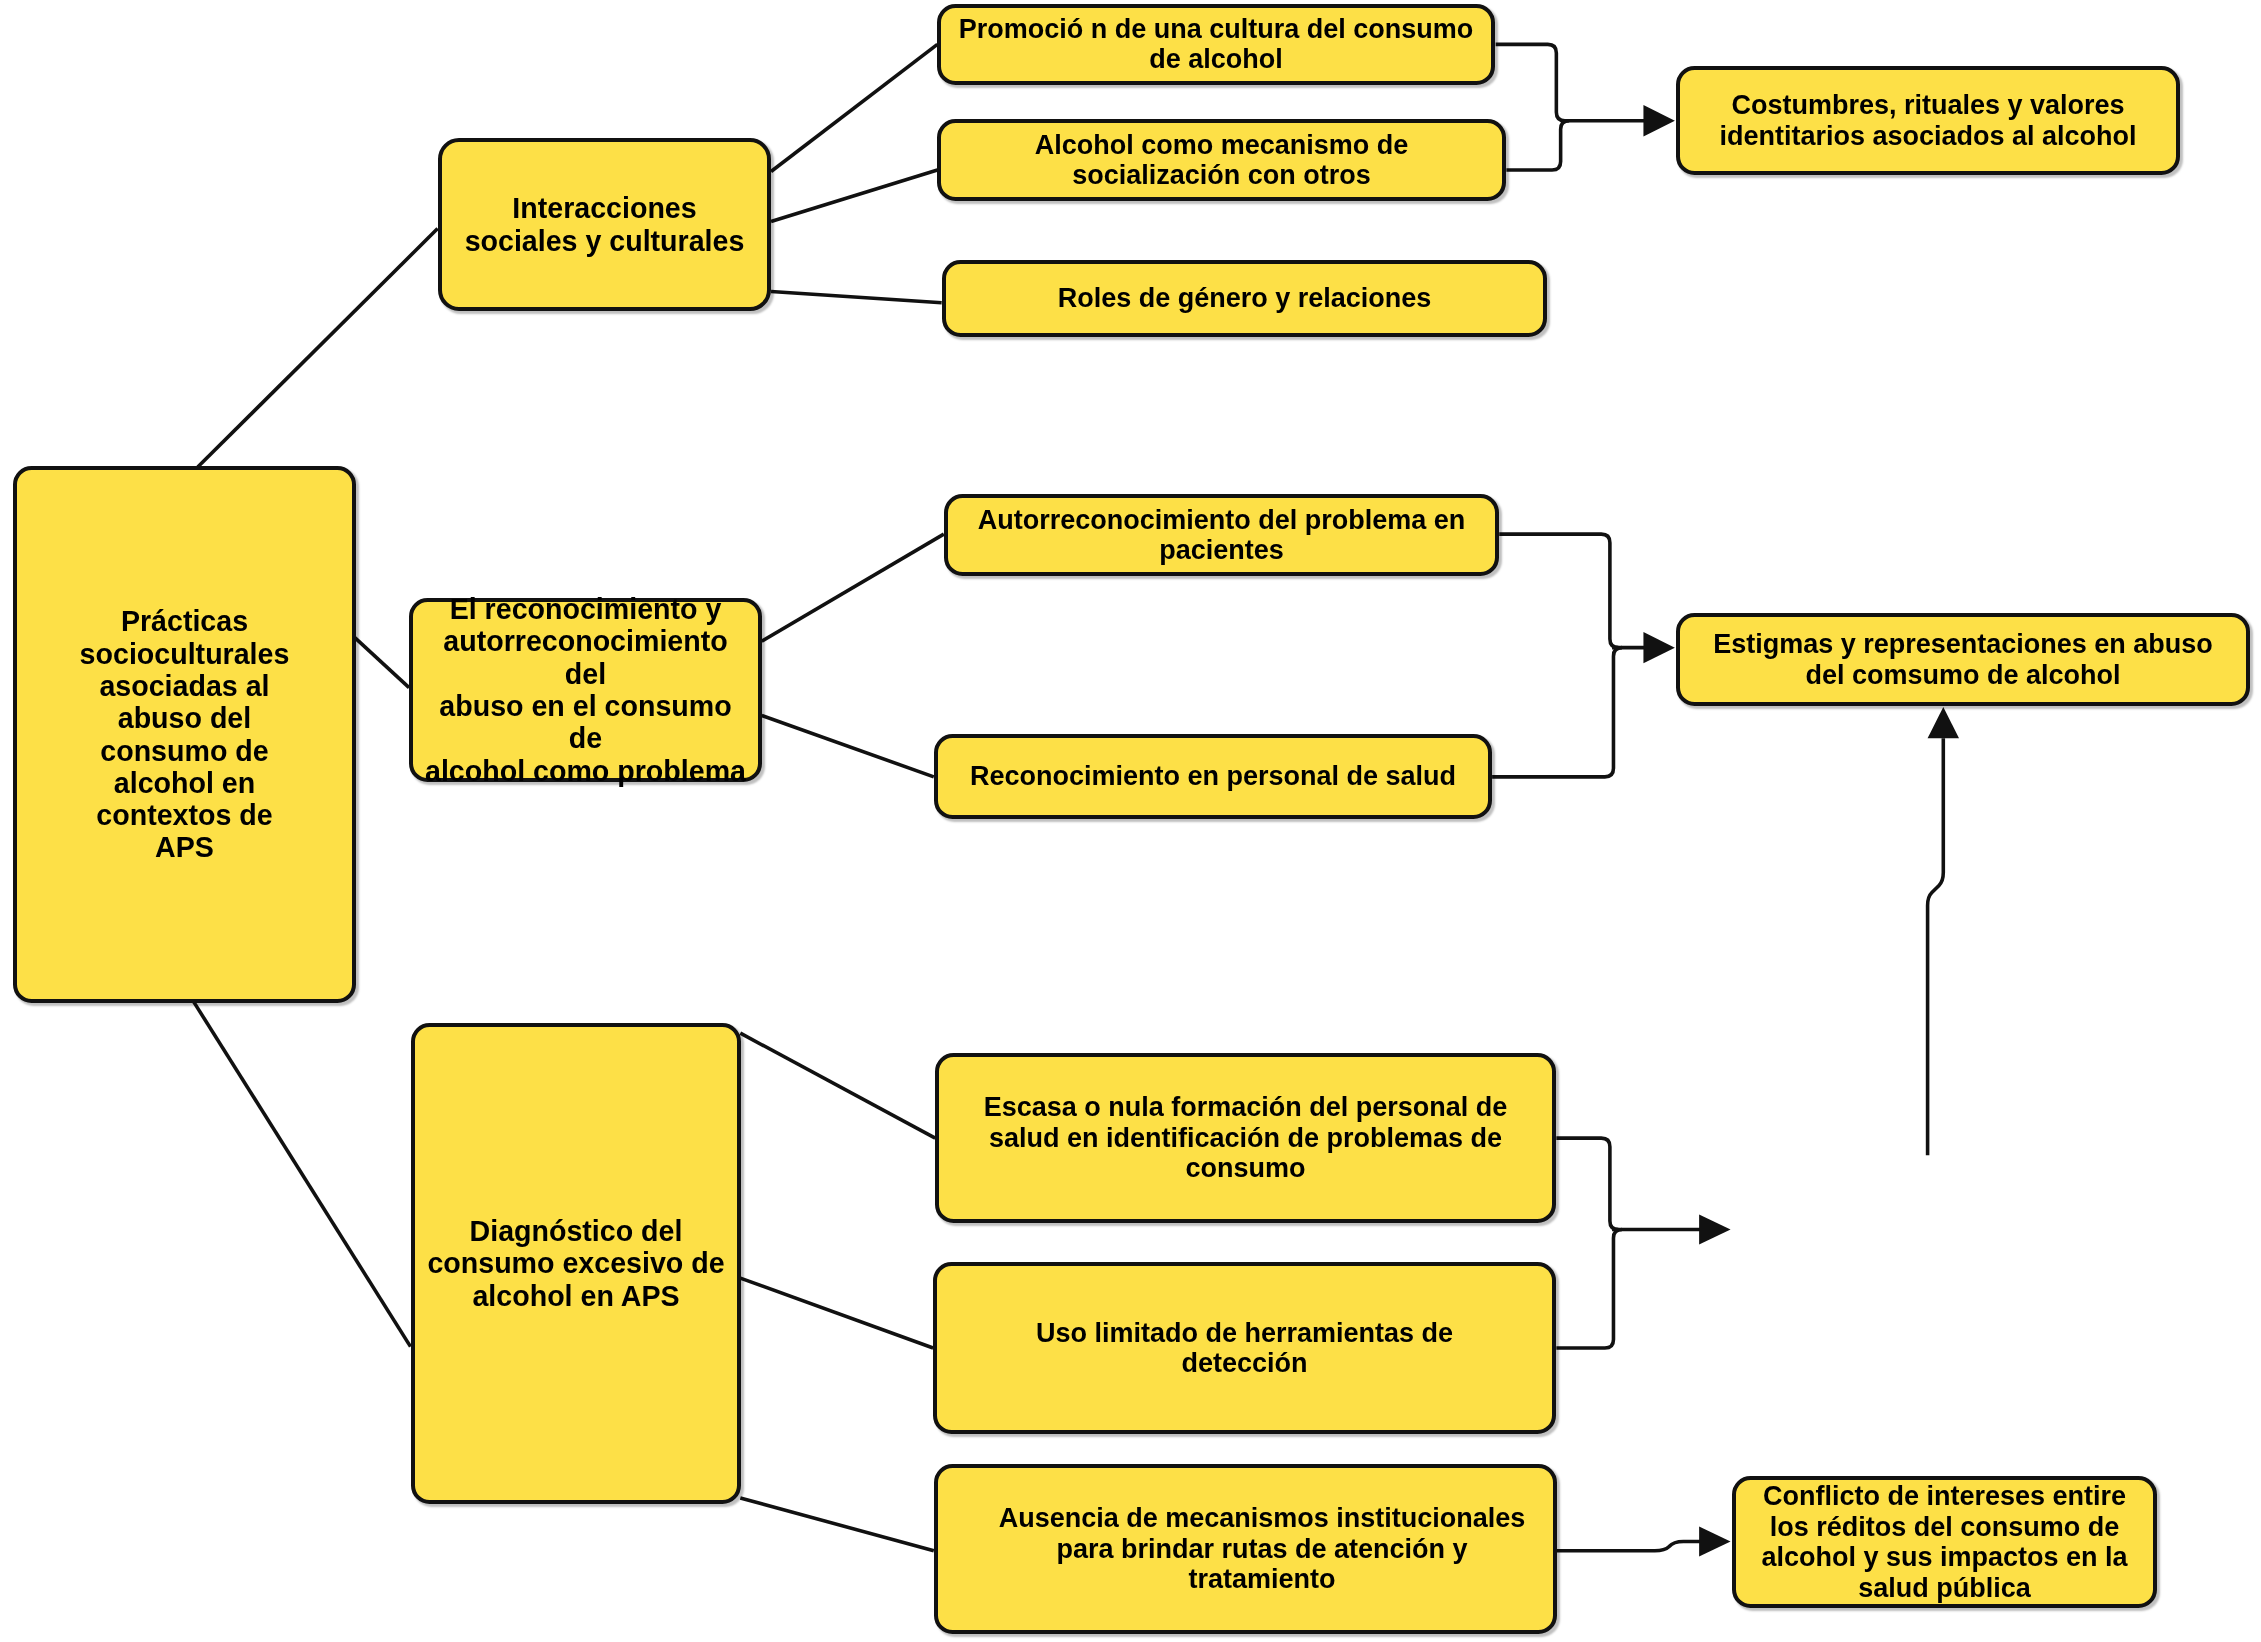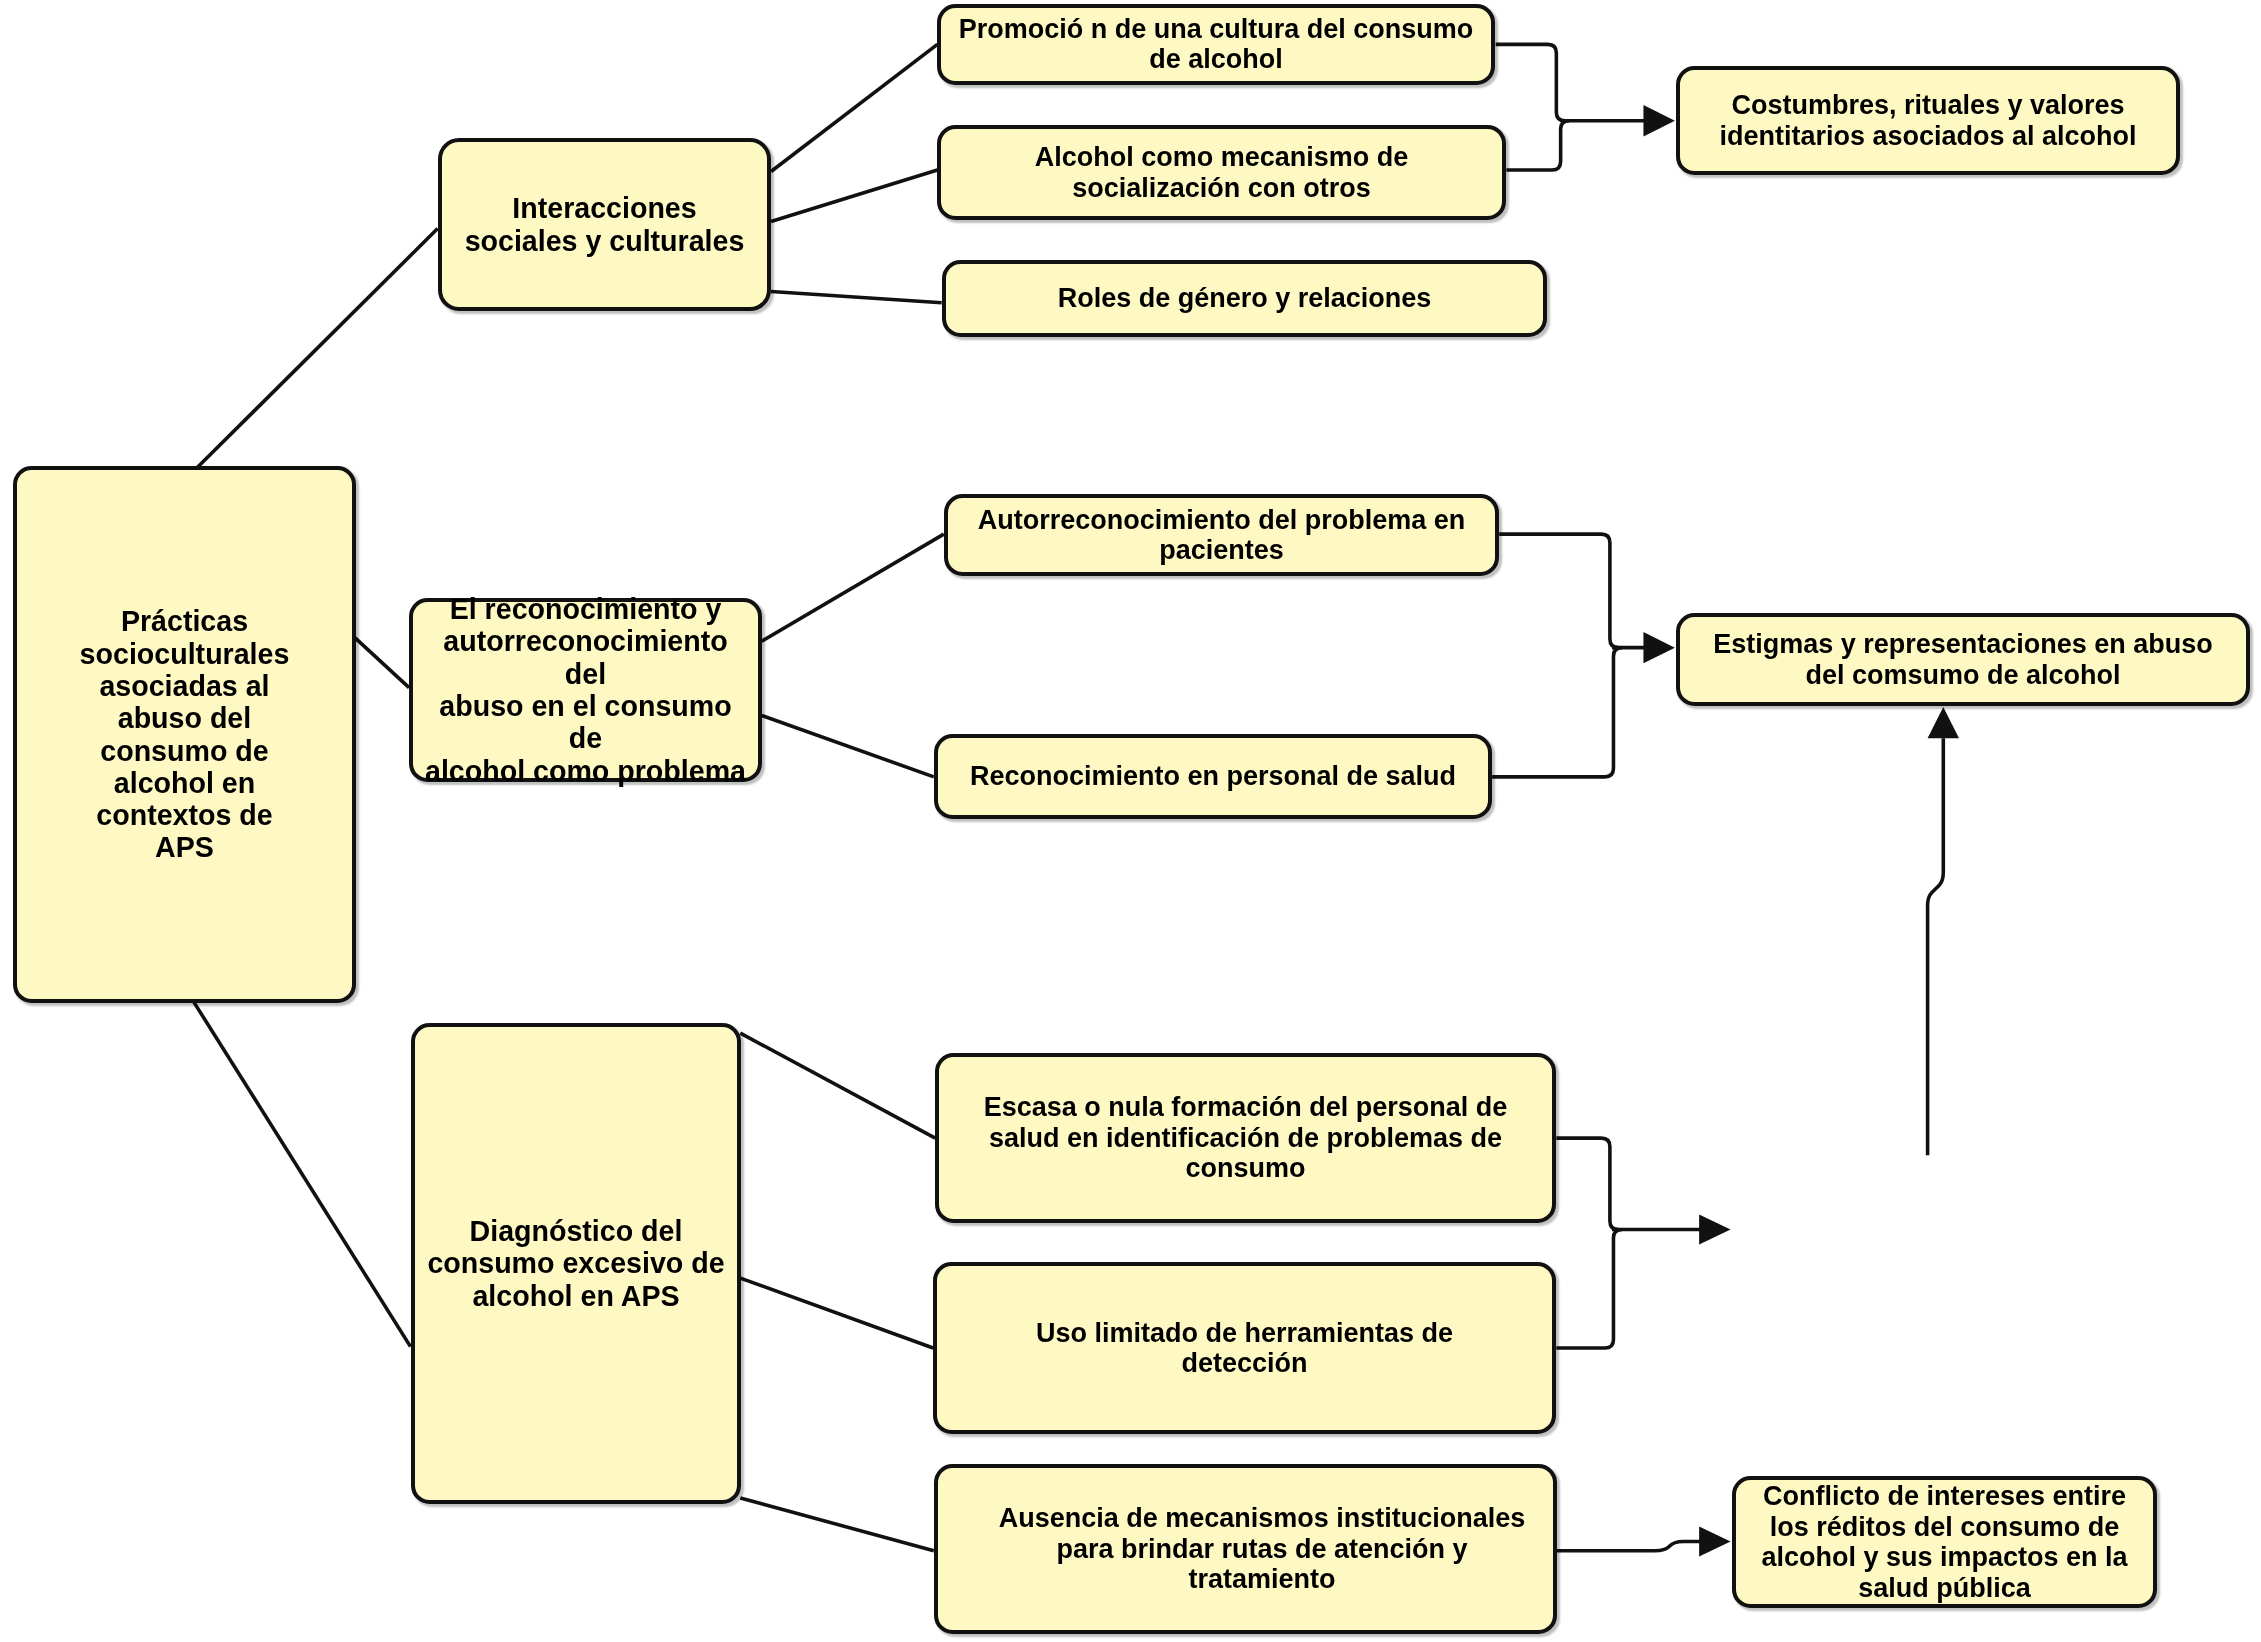--- a/index.html
+++ b/index.html
@@ -12,21 +12,21 @@
     overflow:hidden;
   }
   .edges{position:absolute;left:0;top:0;width:2261px;height:1643px;}
   .edges path{fill:none;stroke:var(--ink);stroke-width:5;}
   .edges polygon{fill:var(--ink);stroke:none;}
   .node{
     position:absolute;
     box-sizing:border-box;
     border:4.3px solid var(--ink);
     border-radius:18.6px;
-    background:#fef9c3;
+    background:#fde047;
     box-shadow:2.1px 2.9px 2.1px rgba(0,0,0,0.25);
     display:flex;align-items:center;justify-content:center;
     text-align:center;
     font-weight:bold;
     font-size:27px;
     line-height:1.13;
     color:var(--text);
     white-space:pre-line;
     padding:4.3px 10px;
   }
@@ -84,21 +84,21 @@
 alcohol en
 contextos de
 APS</div>
 
   <div class="node lg" style="left:438px;top:138px;width:333px;height:173px;border-radius:21px;">Interacciones
 sociales y culturales</div>
 
   <div class="node" style="left:937px;top:3.6px;width:558px;height:81px;">Promoció n de una cultura del consumo
 de alcohol</div>
 
-  <div class="node" style="left:937px;top:125px;width:569px;height:95px;">Alcohol como mecanismo de
+  <div class="node" style="left:937px;top:119px;width:569px;height:82px;">Alcohol como mecanismo de
 socialización con otros</div>
 
   <div class="node" style="left:942px;top:260px;width:605px;height:77px;">Roles de género y relaciones</div>
 
   <div class="node" style="left:1676px;top:66px;width:504px;height:109px;">Costumbres, rituales y valores
 identitarios asociados al alcohol</div>
 
   <div class="node lg" style="left:409px;top:598px;width:353px;height:184px;">El reconocimiento y
 autorreconocimiento del
 abuso en el consumo de

